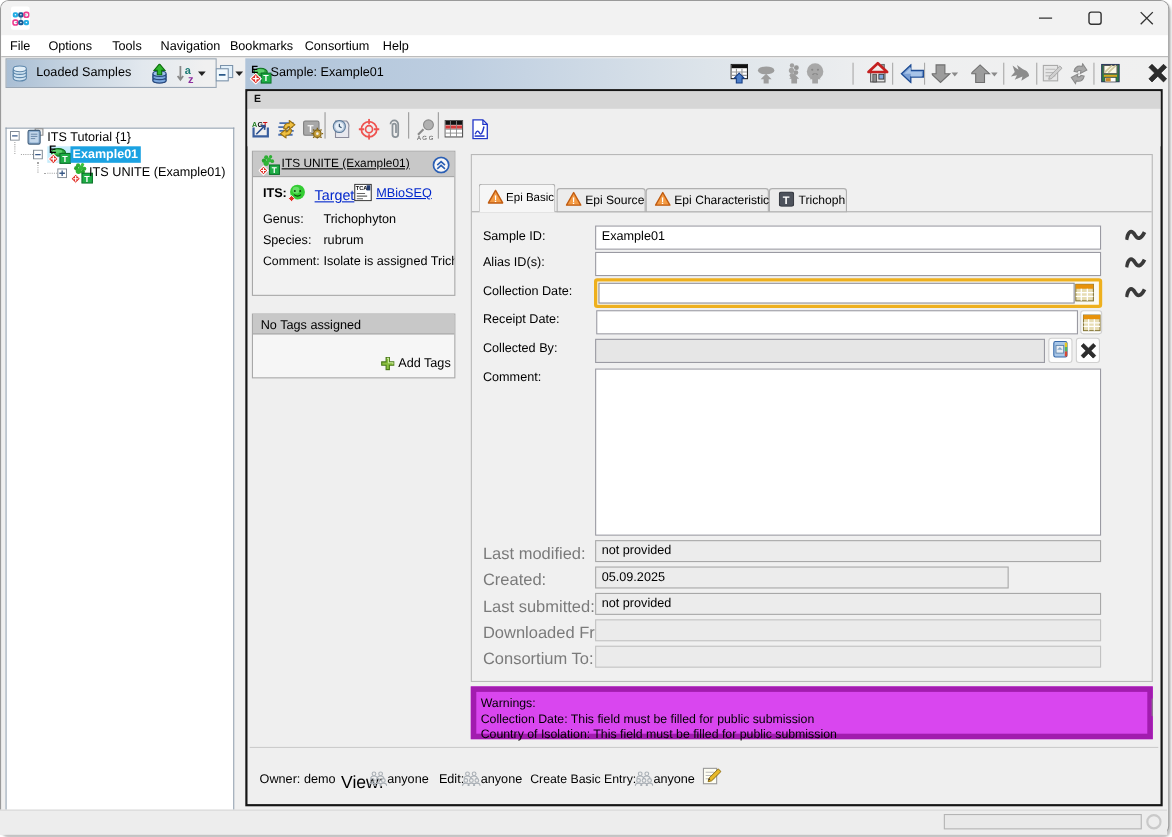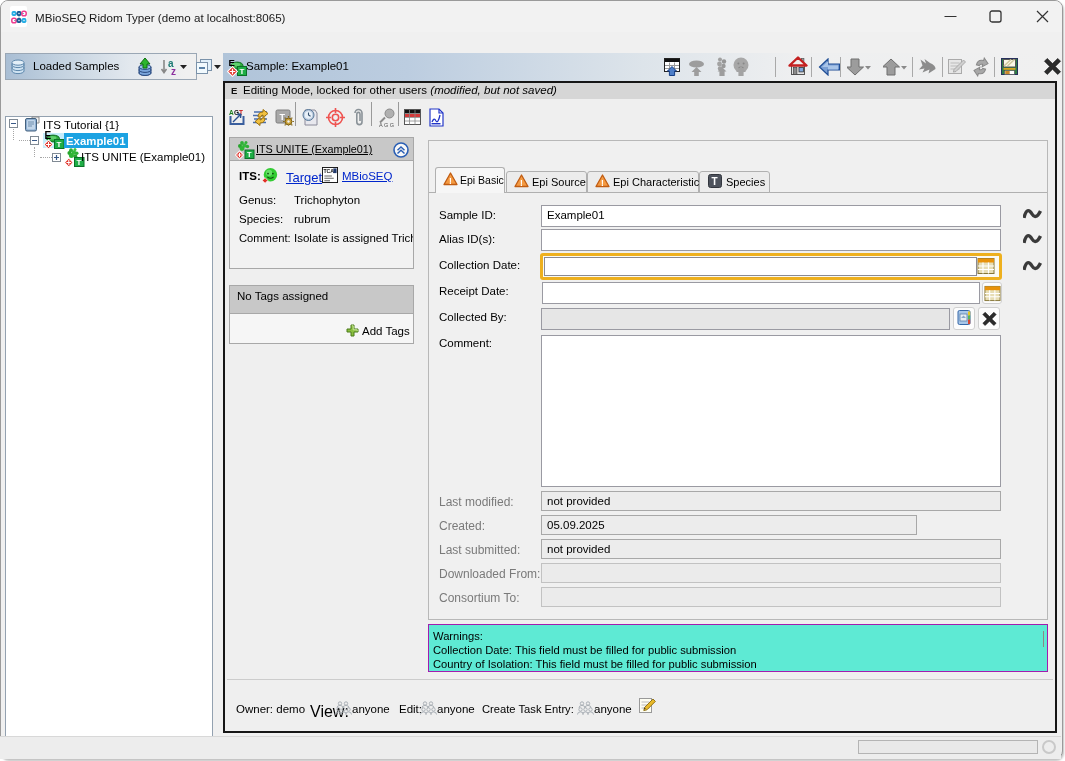--- a/index.html
+++ b/index.html
@@ -25,21 +25,21 @@
 #panel { position:absolute; left:222px; top:80px; width:834px; height:652px; background:#efefef;
   border:2px solid #161616; }
 #editbar { position:absolute; left:0; top:0; width:830px; height:16px; background:#d6d6d6; }
 #toolbar2 { position:absolute; left:0; top:16px; width:830px; height:34px; background:#efefef; }
 .sep2 { position:absolute; top:3px; width:1px; height:24px; background:#9a9a9a; }
 
 .card { position:absolute; background:#f2f2f2; border:1px solid #a8a8a8; }
 .cardhead { position:absolute; left:0; top:0; width:100%; background:#c8c8c8; border-bottom:1px solid #a8a8a8; }
 
 .lbl { position:absolute; font-size:11.5px; color:#000; }
-.lblg { position:absolute; font-size:12px; color:#7a7a7a; }
+.lblg { position:absolute; font-size:15px; color:#7a7a7a; }
 .inp { position:absolute; background:#fff; border:1px solid #9a9aa2; }
 .ro { position:absolute; background:#ececec; border:1px solid #a8a8a8; font-size:11.5px; color:#000; padding:3px 0 0 5px; }
 .dis { position:absolute; background:#ebebeb; border:1px solid #c2c2c2; }
 a.lnk { color:#0026cc; text-decoration:underline; }
 </style></head>
 <body>
 <div id="win">
   <div id="titlebar">
     <div class="abs" style="left:9px;top:5px;width:17px;height:21px;background:#fff;border-radius:2px"></div>
     <svg class="abs" style="left:10px;top:8px" width="16" height="16" viewBox="0 0 16 16">
@@ -50,30 +50,38 @@
       <rect x="5.6" y="2.1" width="4.8" height="4.8" rx="1.6" fill="#1a5d97"></rect>
       <rect x="10.8" y="2.3" width="4.4" height="4.4" rx="1.8" fill="none" stroke="#ee3d90" stroke-width="1.5"></rect>
       <rect x="0.8" y="9.3" width="4.4" height="4.4" rx="1.8" fill="none" stroke="#ee3d90" stroke-width="1.5"></rect>
       <rect x="5.6" y="9.1" width="4.8" height="4.8" rx="1.6" fill="#1a5d97"></rect>
       <rect x="10.6" y="9.1" width="4.8" height="4.8" rx="1.6" fill="#25ade4"></rect>
       <circle cx="3" cy="4.5" r="0.7" fill="#fff"></circle>
         <circle cx="8" cy="4.5" r="0.7" fill="#fff"></circle>
       <circle cx="8" cy="11.5" r="0.7" fill="#fff"></circle>
         <circle cx="13" cy="11.5" r="0.7" fill="#fff"></circle>
     </svg>
-    <div id="title">MBioSEQ Ridom Typer (demo at localhost:8065)</div>
     <svg class="abs" style="left:943px;top:14px" width="13" height="3" viewBox="0 0 13 3">
         <line x1="0.5" y1="1.5" x2="12.5" y2="1.5" stroke="#333" stroke-width="1.2"></line>
       </svg>
     <svg class="abs" style="left:988px;top:9px" width="13" height="13" viewBox="0 0 13 13">
         <rect x="1" y="1" width="11" height="11" rx="2" fill="none" stroke="#333" stroke-width="1.3"></rect>
       </svg>
     <svg class="abs" style="left:1035px;top:9px" width="13" height="13" viewBox="0 0 13 13">
         <path d="M1,1 L12,12 M12,1 L1,12" stroke="#333" stroke-width="1.2"></path>
       </svg>
+  </div>
+  <div id="menubar">
+    <span class="mi" style="left:8px">File</span>
+    <span class="mi" style="left:43px">Options</span>
+    <span class="mi" style="left:101px">Tools</span>
+    <span class="mi" style="left:145px">Navigation</span>
+    <span class="mi" style="left:208px">Bookmarks</span>
+    <span class="mi" style="left:276px">Consortium</span>
+    <span class="mi" style="left:347px">Help</span>
   </div>
   <div id="lhead">
     <svg class="abs" style="left:4px;top:5px" width="16" height="16" viewBox="0 0 16 16">
       <path d="M2,4 v8 a6,2.6 0 0 0 12,0 v-8" fill="#cfe3f2" stroke="#5d87ac" stroke-width="1"></path>
       <ellipse cx="8" cy="9" rx="6" ry="2.6" fill="#cfe3f2" stroke="#5d87ac"></ellipse>
       <ellipse cx="8" cy="6" rx="6" ry="2.6" fill="#cfe3f2" stroke="#5d87ac"></ellipse>
       <ellipse cx="8" cy="3.6" rx="6" ry="2.6" fill="#e3eff8" stroke="#5d87ac"></ellipse>
     </svg>
     <span class="abs t12" style="left:27px;top:6px">Loaded Samples</span>
     <svg class="abs" style="left:130px;top:4px" width="18" height="19" viewBox="0 0 18 19">
@@ -235,21 +243,20 @@
       <g transform="rotate(45 4.8 15.5)">
           <rect x="1.7" y="12.4" width="6.2" height="6.2" fill="#e03028" stroke="#fff"></rect>
         </g>
       <path d="M4.8,13.1 v4.8 M2.4,15.5 h4.8" stroke="#fff" stroke-width="1.1"></path>
     </svg>
     <span class="abs t12" style="left:75px;top:34px">ITS UNITE (Example01)</span>
   </div>
   <div id="panel">
     <div id="editbar">
       <span class="abs" style="left:6px;top:2px;font-size:9.5px;font-weight:bold;color:#111">E</span>
-      <span class="abs" style="left:18px;top:1px;font-size:11.5px;color:#000">Editing Mode, locked for other users <i>(modified, but not saved)</i></span>
     </div>
     <div id="toolbar2">
       <svg class="abs" style="left:4px;top:10px" width="18" height="17" viewBox="0 0 18 17">
         <text x="0" y="6" font-size="6.5" font-weight="bold" fill="#1a7a1a" font-family="Liberation Sans">A</text>
         <text x="5" y="6" font-size="6.5" font-weight="bold" fill="#111" font-family="Liberation Sans">G</text>
         <text x="10" y="6" font-size="6.5" font-weight="bold" fill="#cc1111" font-family="Liberation Sans">T</text>
         <path d="M1.5,7 v8 h13 v-8" fill="none" stroke="#3a5f9e" stroke-width="2"></path>
         <path d="M4,13 L12,5 M12,5 l-4,0.5 M12,5 l-0.5,4" stroke="#2a4f8e" stroke-width="1.4" fill="none"></path>
       </svg>
       <svg class="abs" style="left:27px;top:10px" width="19" height="17" viewBox="0 0 19 17">
@@ -341,21 +348,21 @@
       </svg>
       <a class="abs lnk" style="left:112px;top:32px;font-size:11.5px">MBioSEQ</a>
       <span class="abs t12" style="left:9px;top:56px">Genus:</span>
         <span class="abs t12" style="left:64px;top:56px">Trichophyton</span>
       <span class="abs t12" style="left:9px;top:75px">Species:</span>
         <span class="abs t12" style="left:64px;top:75px">rubrum</span>
       <span class="abs" style="left:9px;top:94px;font-size:11.2px">Comment:</span>
         <span class="abs t12" style="left:64px;top:94px;width:119px;overflow:hidden;white-space:nowrap">Isolate is assigned Trichoph</span>
     </div>
     <div class="card" style="left:4px;top:202px;width:185px;height:59px;background:#f6f6f6">
-      <div class="cardhead" style="height:28px">
+      <div class="cardhead" style="height:18px">
           <span class="abs" style="left:7px;top:4px;font-size:11.5px">No Tags assigned</span>
         </div>
       <svg class="abs" style="left:116px;top:38px" width="13" height="13" viewBox="0 0 13 13">
         <path d="M5,1 h3 v4 h4 v3 h-4 v4 h-3 v-4 h-4 v-3 h4 z" fill="#8abf3f" stroke="#4a7a1a"></path>
         <path d="M5.8,1.8 h1.4 v4 h4 v1.4" fill="none" stroke="#c8e89a" stroke-width="1"></path>
       </svg>
       <span class="abs t12" style="left:132px;top:39px">Add Tags</span>
     </div>
     <div id="sdpanel" class="abs" style="left:203px;top:57px;width:620px;height:480px;border:1px solid #b8b8b8;background:#f0f0f0">
       <div class="abs" style="left:0px;top:51px;width:618px;height:1px;background:#b0b0b0"></div>
@@ -375,21 +382,21 @@
       <span class="abs" style="left:103px;top:35px;font-size:11px">Epi Source</span>
       <svg class="abs warntri" style="left:166px;top:33px" width="15" height="14" viewBox="0 0 15 14">
           <path d="M7.5,1 L14,12.5 H1 Z" fill="#f49a42" stroke="#c05c12" stroke-width="1.3" stroke-linejoin="round"></path>
           <text x="6" y="11.5" font-size="8.5" font-weight="bold" fill="#fff" font-family="Liberation Sans">!</text>
         </svg>
       <span class="abs" style="left:184px;top:35px;font-size:11px">Epi Characteristic</span>
       <svg class="abs" style="left:279px;top:33px" width="14" height="14" viewBox="0 0 14 14">
           <rect x="0.5" y="0.5" width="13" height="13" rx="2" fill="#4d525c" stroke="#33363e"></rect>
           <text x="3.5" y="11" font-size="10" font-weight="bold" fill="#fff" font-family="Liberation Sans">T</text>
         </svg>
-      <span class="abs" style="left:297px;top:35px;font-size:11px">Species</span>
+      <span class="abs" style="left:297px;top:35px;font-size:11px">Trichoph</span>
       <span class="lbl" style="left:10px;top:68px">Sample ID:</span>
       <div class="inp" style="left:112px;top:64px;width:460px;height:22px">
           <span class="abs" style="left:5px;top:3px;font-size:11.5px">Example01</span>
         </div>
       <span class="lbl" style="left:10px;top:92px">Alias ID(s):</span>
       <div class="inp" style="left:112px;top:88px;width:460px;height:22px"></div>
       <span class="lbl" style="left:10px;top:118px">Collection Date:</span>
       <div class="abs" style="left:111px;top:112px;width:462px;height:27px;border:3px solid #eeb01e;border-radius:3px;background:#fbfaf2">
         <div class="inp" style="left:1px;top:1px;width:433px;height:19px;border:1px solid #8a8a92"></div>
         <svg class="abs" style="left:434px;top:1px" width="18" height="18" viewBox="0 0 18 18">
@@ -439,29 +446,29 @@
       <svg class="abs wave" style="left:594px;top:66px" width="20" height="15" viewBox="0 0 20 15">
           <path d="M1,11 C3,2 6,2 9,7 C11,10.5 14,11 17.5,4" fill="none" stroke="#3a3a3a" stroke-width="3.4"></path>
         </svg>
       <svg class="abs wave" style="left:594px;top:91px" width="20" height="15" viewBox="0 0 20 15">
           <path d="M1,11 C3,2 6,2 9,7 C11,10.5 14,11 17.5,4" fill="none" stroke="#3a3a3a" stroke-width="3.4"></path>
         </svg>
       <svg class="abs wave" style="left:594px;top:118px" width="20" height="15" viewBox="0 0 20 15">
           <path d="M1,11 C3,2 6,2 9,7 C11,10.5 14,11 17.5,4" fill="none" stroke="#3a3a3a" stroke-width="3.4"></path>
         </svg>
     </div>
-    <div class="abs" style="left:203px;top:541px;width:620px;height:48px;background:#5eead4;border:1px solid #a21caf">
+    <div class="abs" style="left:203px;top:541px;width:620px;height:48px;background:#d946ef;border:5px solid #a21caf">
       <div class="abs" style="left:4px;top:4px;font-size:11.2px;line-height:14px">Warnings:<br>Collection Date: This field must be filled for public submission<br>Country of Isolation: This field must be filled for public submission</div>
       <div class="abs" style="left:614px;top:6px;width:1px;height:16px;background:#888"></div>
     </div>
     <div class="abs" style="left:2px;top:596px;width:826px;height:1px;background:#cccccc"></div>
     <div class="abs" style="left:11px;top:620px;font-size:11.5px">Owner: demo</div>
     <div class="abs" style="left:85px;top:620px;font-size:16px">View:</div>
     <div class="abs" style="left:174px;top:620px;font-size:11.5px">Edit:</div>
-    <div class="abs" style="left:257px;top:620px;font-size:11.2px">Create Task Entry:</div>
+    <div class="abs" style="left:257px;top:620px;font-size:11.2px">Create Basic Entry:</div>
     <span class="abs anyone1" style="left:127px;top:620px;font-size:11.5px">anyone</span>
     <span class="abs anyone2" style="left:212px;top:620px;font-size:11.5px">anyone</span>
     <span class="abs anyone3" style="left:369px;top:620px;font-size:11.5px">anyone</span>
     <svg class="abs grp" style="left:110px;top:617px" width="17" height="17" viewBox="0 0 17 17">
       <g fill="none" stroke="#aab0b6" stroke-width="1">
         <circle cx="5" cy="3.5" r="1.7"></circle>
           <circle cx="11" cy="3.5" r="1.7"></circle>
         <path d="M2,8 a3,2.6 0 0 1 6,0 M8,8 a3,2.6 0 0 1 6,0"></path>
         <circle cx="3.5" cy="9.5" r="1.7"></circle>
           <circle cx="8.5" cy="9.5" r="1.7"></circle>

